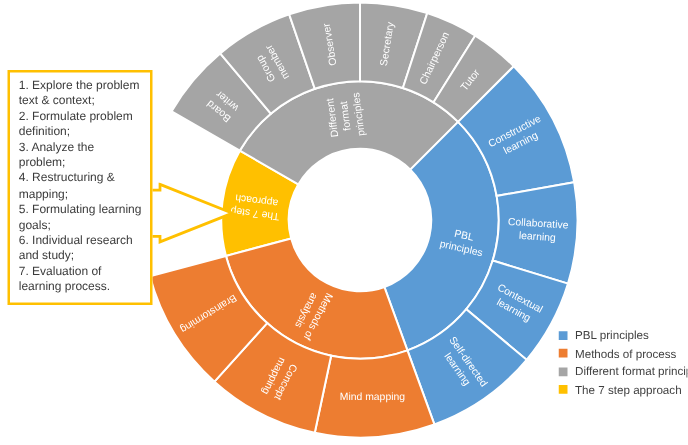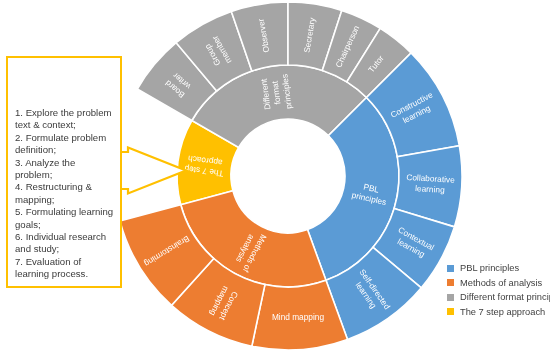--- a/index.html
+++ b/index.html
@@ -34,21 +34,20 @@
     background:#ffffff;
     padding:5px 5px 5px 7px;
     z-index:5;
   }
   .callout .line{
     font-size:9.6px;
     line-height:12.4px;
     color:#3b3b3b;
     font-family:"Liberation Sans", sans-serif;
     white-space:pre-line;
-    margin-top:44px;
   }
   
   svg.arrow{
     position:absolute;
     left:112px; top:146px;
     width:78px; height:50px;
     z-index:4;
   }
   .arrow-shape{fill:#ffffff;stroke:#FFC000;stroke-width:2.2;stroke-linejoin:miter;}
 
@@ -140,21 +139,21 @@
 7. Evaluation of learning process.</div>
   </div>
 
   <div class="legend" id="legend">
       <div class="legend-row">
         <span class="legend-swatch" style="background: rgb(91, 155, 213);"></span>
         <span class="legend-text">PBL principles</span>
       </div>
       <div class="legend-row">
         <span class="legend-swatch" style="background: rgb(237, 125, 49);"></span>
-        <span class="legend-text">Methods of analysis</span>
+        <span class="legend-text">Methods of process</span>
       </div>
       <div class="legend-row">
         <span class="legend-swatch" style="background: rgb(165, 165, 165);"></span>
         <span class="legend-text">Different format principles</span>
       </div>
       <div class="legend-row">
         <span class="legend-swatch" style="background: rgb(255, 192, 0);"></span>
         <span class="legend-text">The 7 step approach</span>
       </div>
     </div>

